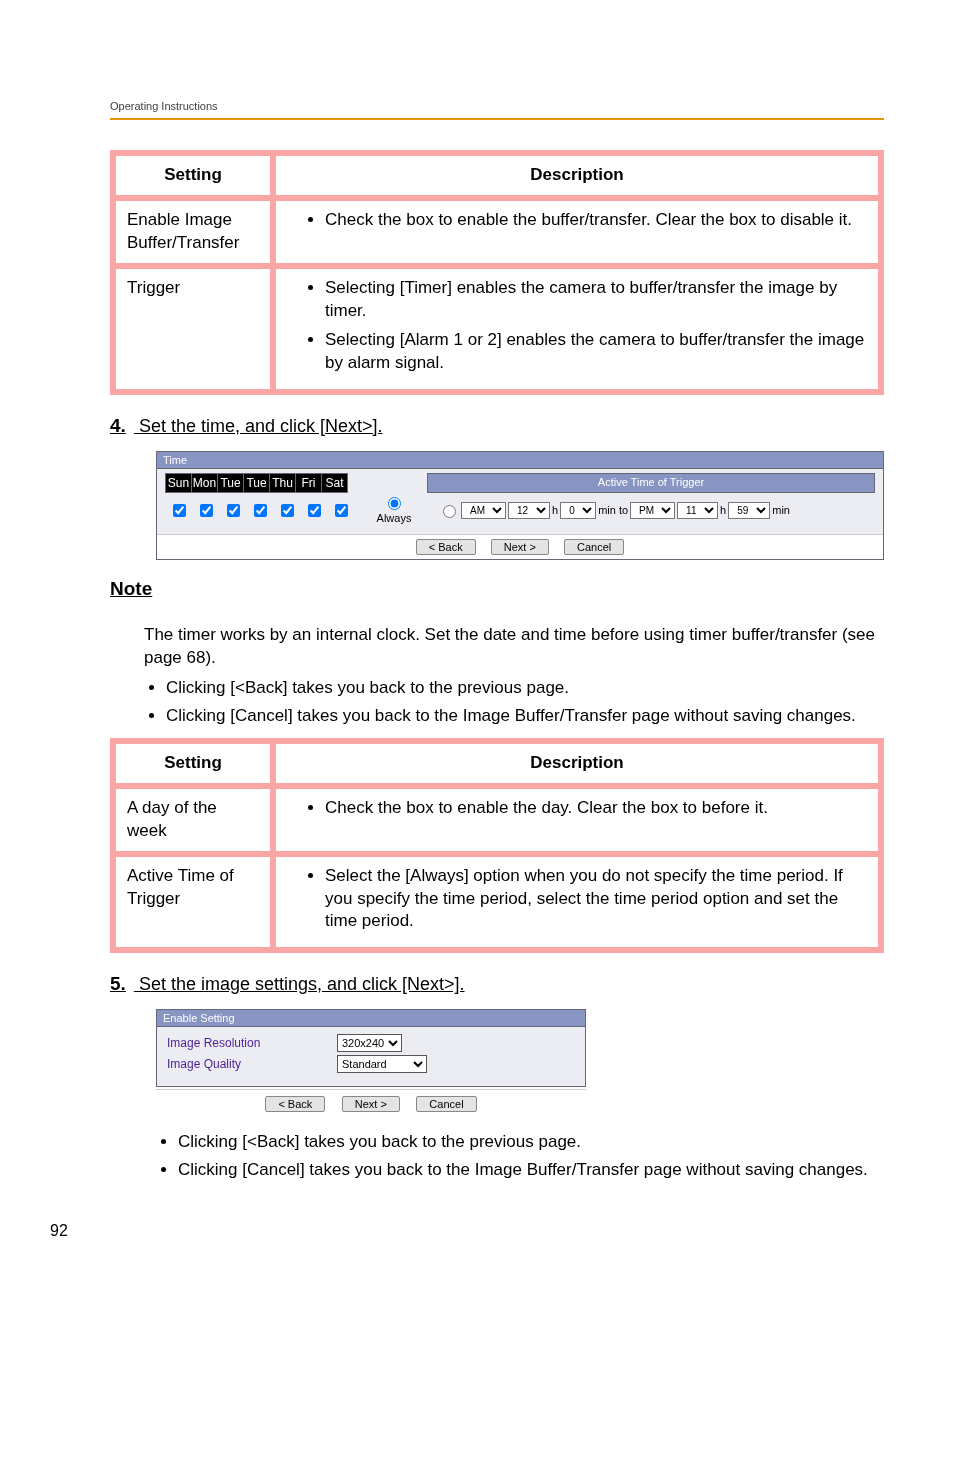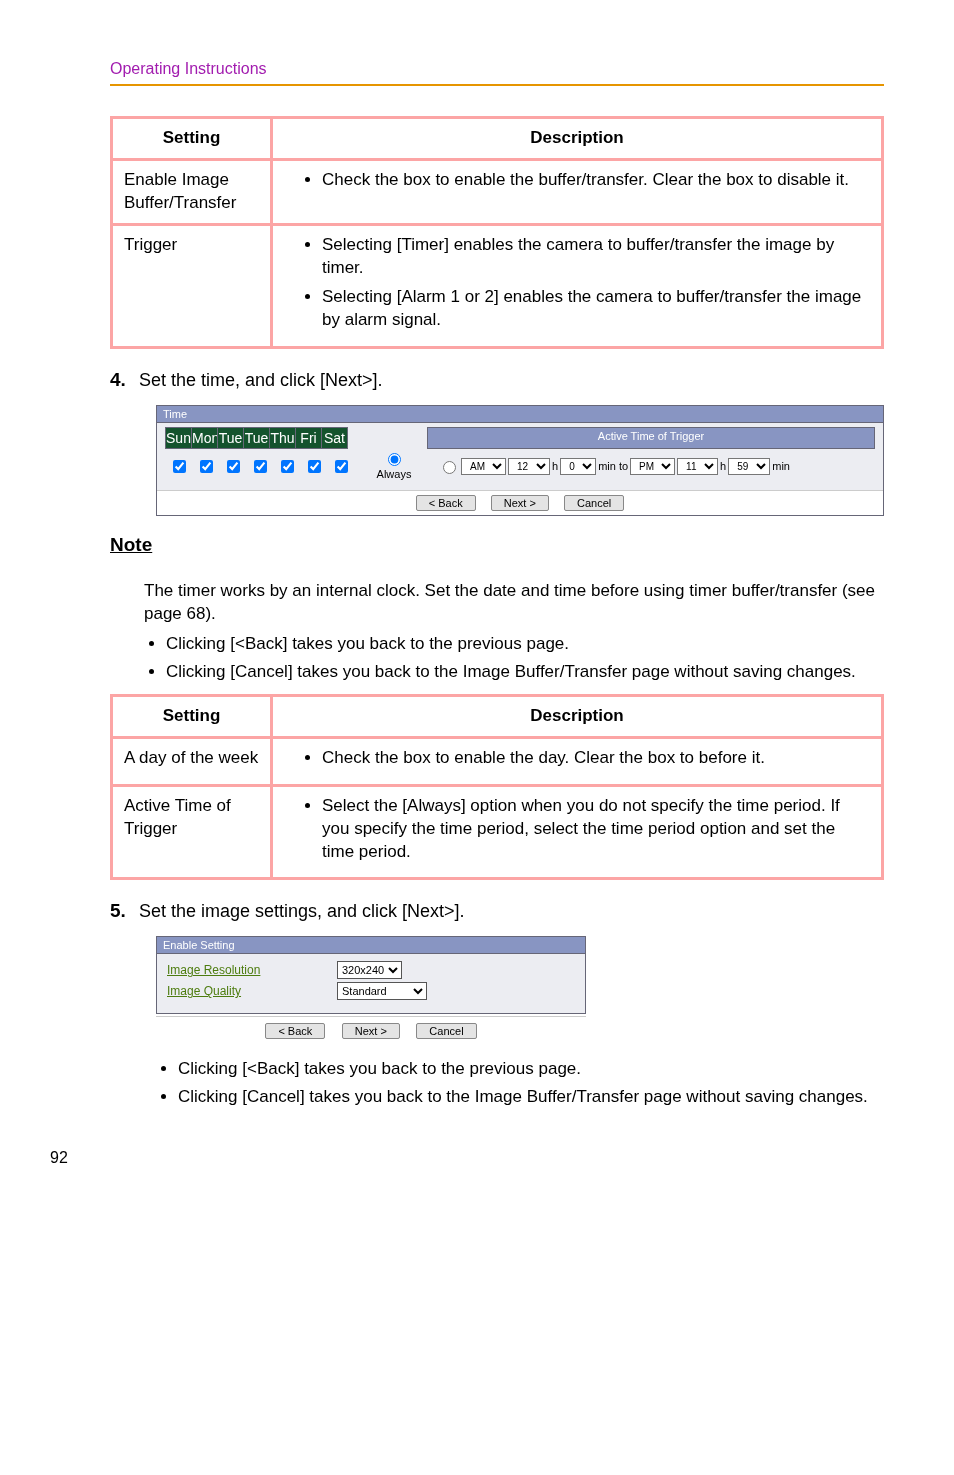--- a/index.html
+++ b/index.html
@@ -8,37 +8,38 @@
     padding: 0;
     font-family: Arial, Helvetica, sans-serif;
     background: #fff;
     color: #000;
     width: 954px;
   }
   .page {
     padding: 60px 70px 40px 110px;
   }
   .header-row {
-    font-size: 16px;
-    color: #a21caf;
+    font-size: 11px;
+    color: #404040;
     margin-bottom: 6px;
+    margin-top: 40px;
   }
   .header-rule {
     border: none;
     border-top: 2px solid #e69500;
     margin: 0 0 30px 0;
   }
   table.tbl {
     border-collapse: collapse;
     width: 100%;
     margin-bottom: 20px;
     font-size: 17px;
   }
   table.tbl th, table.tbl td {
-    border: 3px solid #fca5a5;
+    border: 6px solid #fca5a5;
     padding: 8px 11px;
     vertical-align: top;
     text-align: left;
     line-height: 1.35;
   }
   table.tbl th {
     font-weight: bold;
     text-align: center;
     background: #fff;
   }
@@ -49,20 +50,21 @@
     margin: 0;
     padding-left: 18px;
   }
   ul.in-cell li {
     margin-bottom: 6px;
     margin-left: 20px;
   }
   .step {
     font-size: 18px;
     margin: 10px 0 14px 0;
+    text-decoration: underline;
   }
   .step-num {
     font-weight: bold;
     font-size: 19px;
     margin-right: 8px;
   }
   
   .time-panel-wrap {
     margin-left: 46px;
     margin-bottom: 18px;
@@ -82,25 +84,25 @@
   }
   .time-body {
     padding: 4px 8px 8px 8px;
   }
   .time-header-row {
     display: flex;
     align-items: stretch;
   }
   .day-header-cell {
     width: 27px;
-    background: #14532d;
+    background: #000000;
     color: #fff;
     border: 1px solid #667;
     text-align: center;
-    font-size: 14px;
+    font-size: 12px;
     padding: 2px 0;
     margin-right: -1px;
   }
   .active-time-header {
     flex: 1;
     background: #8895c2;
     color: #fff;
     border: 1px solid #667;
     text-align: center;
     font-size: 11px;
@@ -182,22 +184,21 @@
     padding: 4px 8px 10px 10px;
   }
   .img-row {
     display: flex;
     align-items: center;
     margin: 3px 0;
   }
   .img-row .lbl {
     width: 170px;
     font-size: 12px;
-    color: #4d7c0f;
-    text-decoration: underline;
+    color: #4c1d95;
   }
   .img-row select {
     font-size: 11px;
     height: 18px;
     border: 1px solid #555;
     background: #fff;
   }
   
   .post-list {
     margin: 6px 0 0 46px;

